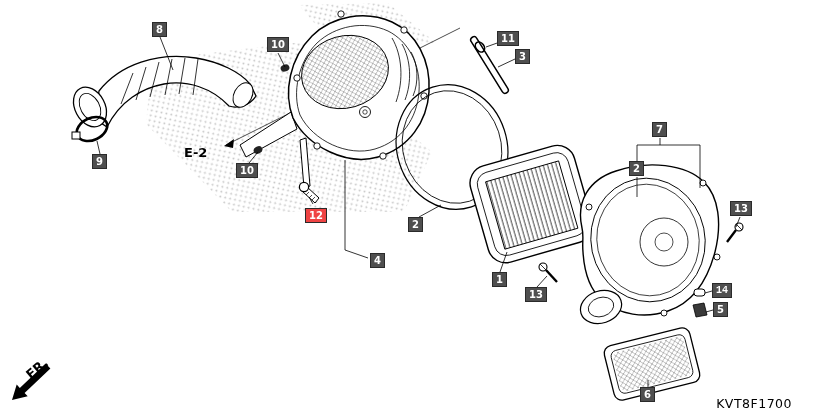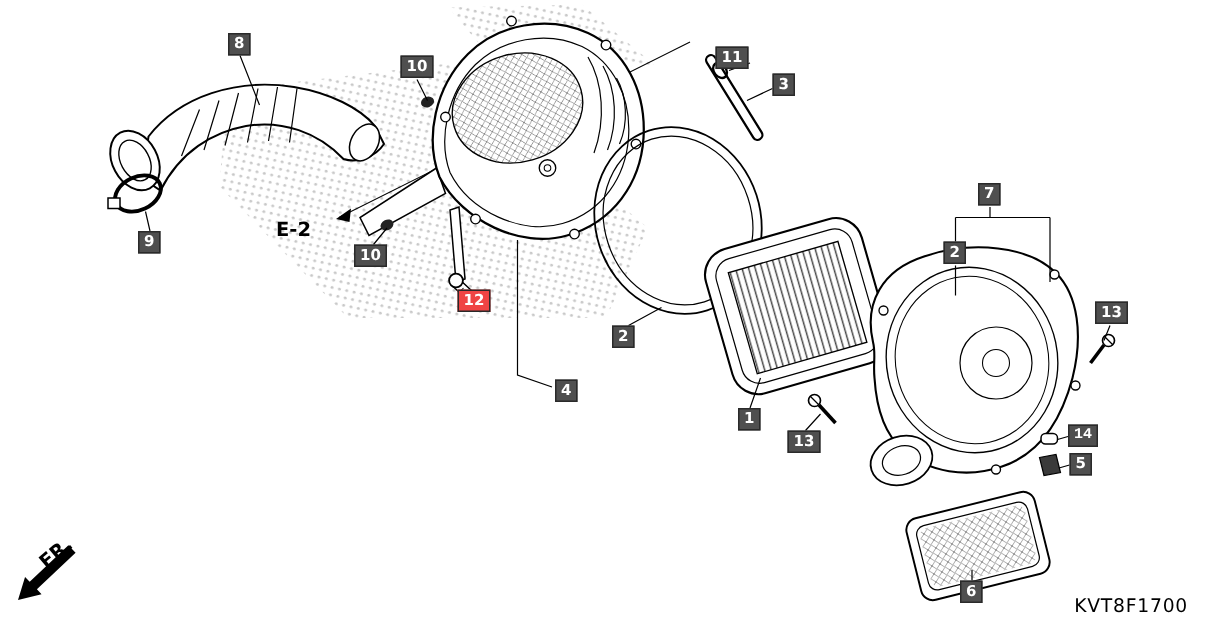--- a/index.html
+++ b/index.html
@@ -157,25 +157,25 @@
     <polygon points="12,400 27.7,396.2 24.6,392.9 50.4,368.5 45.6,363.5 19.8,387.9 16.7,384.6" fill="#000"></polygon>
     <text transform="translate(40 372) rotate(-40)" font-size="13" font-weight="bold" text-anchor="middle">FR.</text>
   </g>
 
   <text x="792" y="408" font-size="12.5" text-anchor="end" letter-spacing="0.5">KVT8F1700</text>
 </svg>
 
 <div style="position:absolute;left:0;top:0;width:816px;height:418px;">
       <div class="callout" style="left: 152px; top: 22px; background: rgb(79, 79, 79);">8</div>
       <div class="callout" style="left: 267px; top: 37px; background: rgb(79, 79, 79);">10</div>
-      <div class="callout" style="left: 477px; top: 31px; background: rgb(79, 79, 79);">11</div>
+      <div class="callout" style="left: 497px; top: 31px; background: rgb(79, 79, 79);">11</div>
       <div class="callout" style="left: 515px; top: 49px; background: rgb(79, 79, 79);">3</div>
       <div class="callout" style="left: 92px; top: 154px; background: rgb(79, 79, 79);">9</div>
       <div class="callout" style="left: 236px; top: 163px; background: rgb(79, 79, 79);">10</div>
-      <div class="callout" style="left: 305px; top: 193px; background: #ef4444;">12</div>
+      <div class="callout" style="left: 305px; top: 208px; background: #ef4444;">12</div>
       <div class="callout" style="left: 408px; top: 217px; background: rgb(79, 79, 79);">2</div>
       <div class="callout" style="left: 370px; top: 253px; background: rgb(79, 79, 79);">4</div>
       <div class="callout" style="left: 652px; top: 122px; background: rgb(79, 79, 79);">7</div>
       <div class="callout" style="left: 629px; top: 161px; background: rgb(79, 79, 79);">2</div>
       <div class="callout" style="left: 730px; top: 201px; background: rgb(79, 79, 79);">13</div>
       <div class="callout" style="left: 492px; top: 272px; background: rgb(79, 79, 79);">1</div>
       <div class="callout" style="left: 525px; top: 287px; background: rgb(79, 79, 79);">13</div>
       <div class="callout" style="left: 712px; top: 283px; background: rgb(79, 79, 79); font-family: Liberation Mono, monospace;">14</div>
       <div class="callout" style="left: 713px; top: 302px; background: rgb(79, 79, 79);">5</div>
       <div class="callout" style="left: 640px; top: 387px; background: rgb(79, 79, 79);">6</div>

